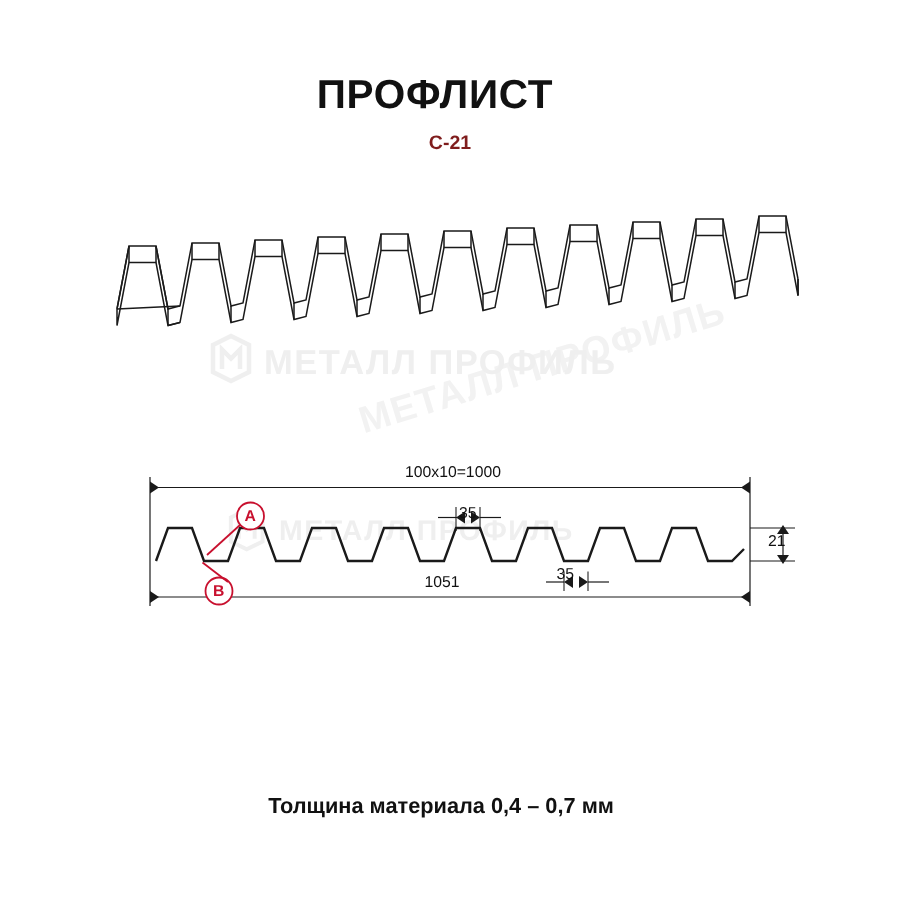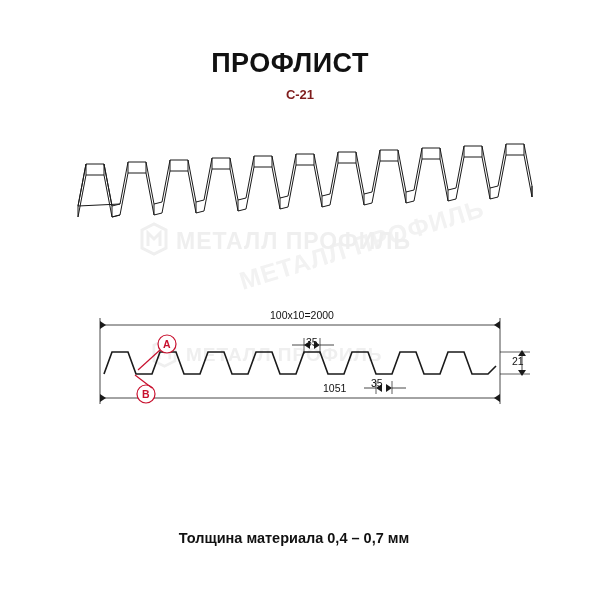--- a/index.html
+++ b/index.html
@@ -208,22 +208,22 @@
 
     <g stroke="#c8102e" stroke-width="1.2">
       <circle cx="167" cy="344" r="9" fill="#ffffff"></circle>
       <path d="M160 350 L138 370"></path>
       <circle cx="146" cy="394" r="9" fill="#ffffff"></circle>
       <path d="M152 388 L135 375"></path>
     </g>
   </g>
 </svg>
 
-<div class="dim-label" style="left:270px; top:309px;">100x10=2000</div>
+<div class="dim-label" style="left:270px; top:309px;">100x10=1000</div>
 <div class="dim-label" style="left:306px; top:336px;">35</div>
 <div class="dim-label" style="left:371px; top:377px;">35</div>
-<div class="dim-label" style="left:283px; top:382px;margin-left:40px;">1051</div>
+<div class="dim-label" style="left:283px; top:382px;">1051</div>
 <div class="dim-label" style="left:512px; top:355px;">21</div>
 
 <div class="callout-letter" style="left:163px; top:338px;">A</div>
 <div class="callout-letter" style="left:142px; top:388px;">B</div>
 
 <div class="footer">Толщина материала 0,4 – 0,7 мм</div>
 
 </body></html>

